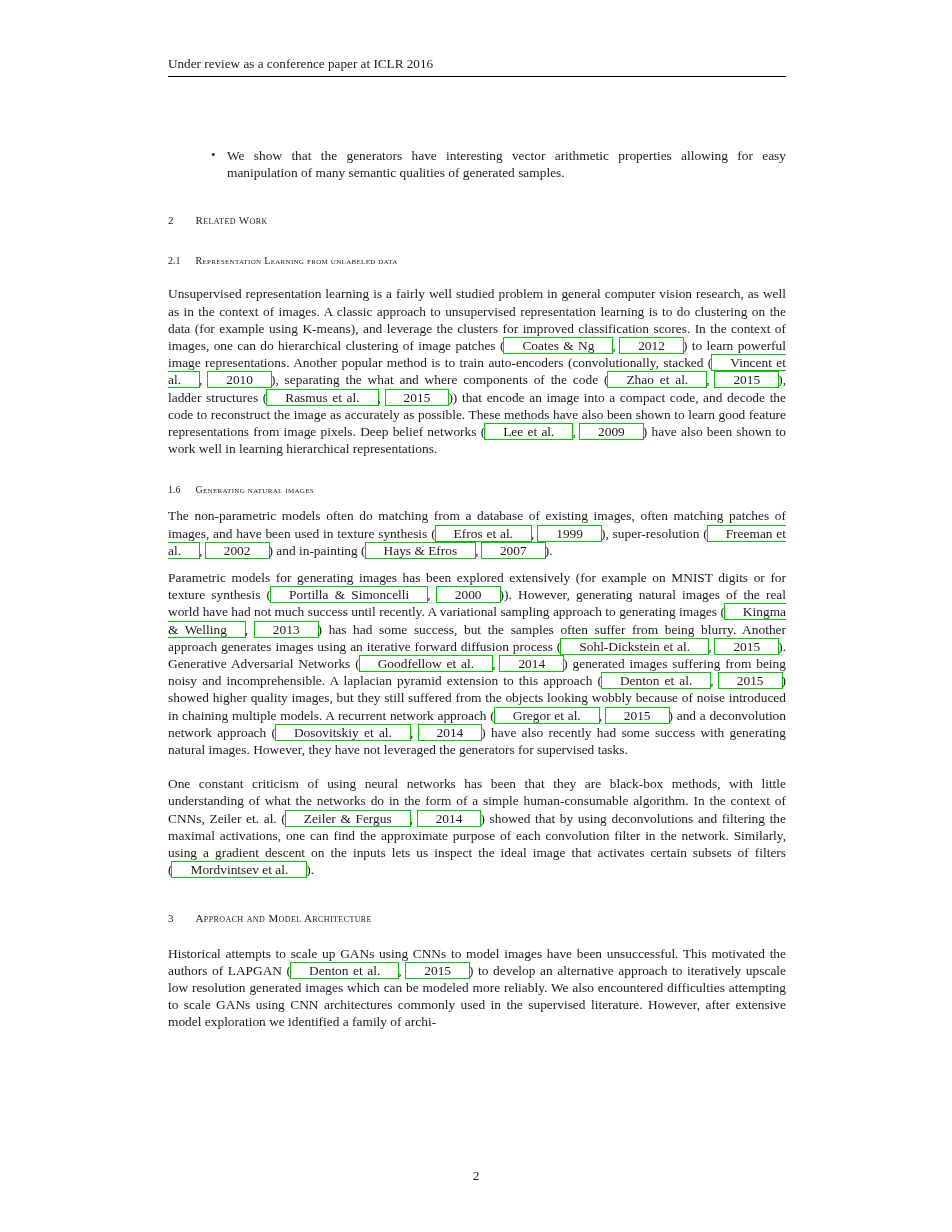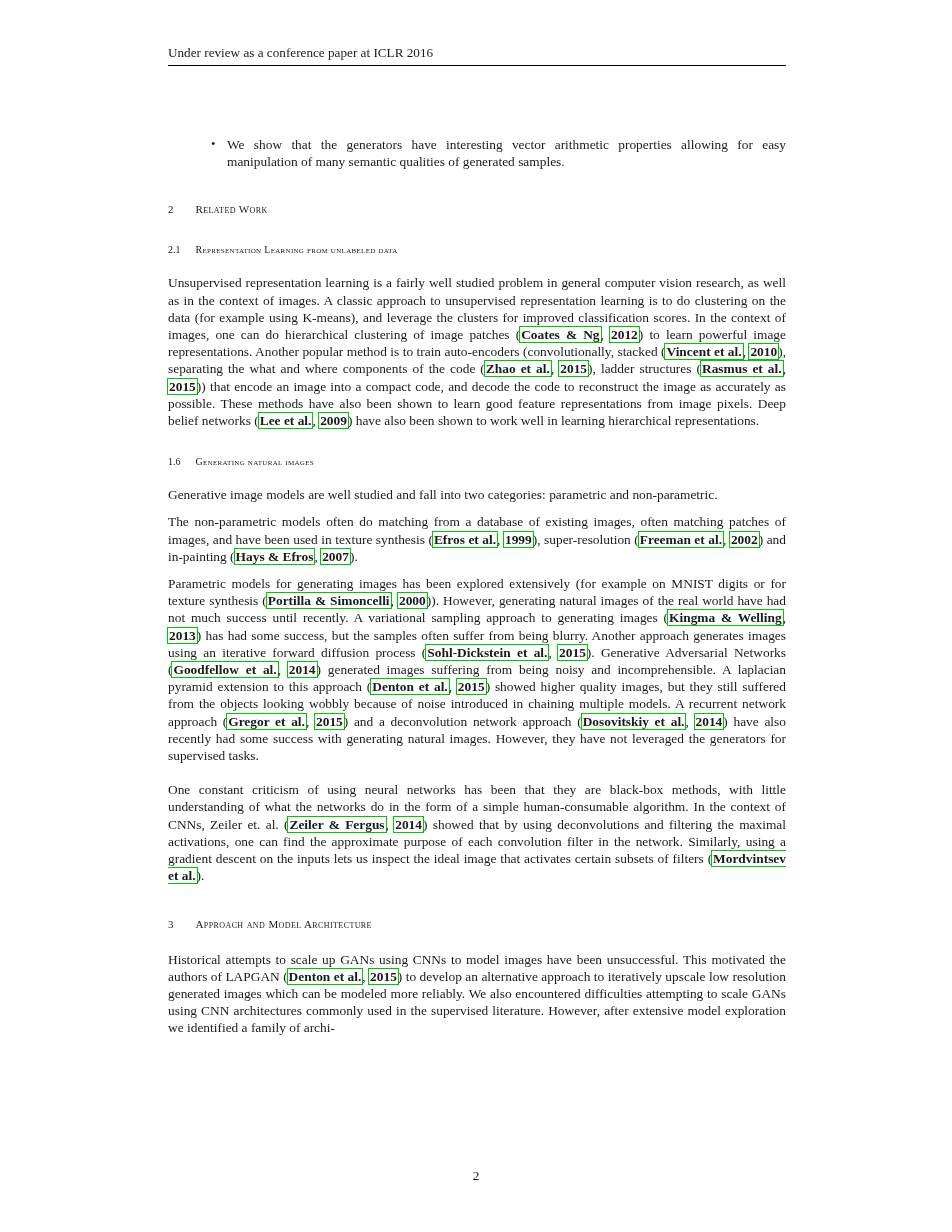--- a/index.html
+++ b/index.html
@@ -8,21 +8,21 @@
     width: 952px;
     height: 1232px;
     background: #ffffff;
     font-family: "Liberation Serif", serif;
     color: #1a1a1a;
     overflow: hidden;
   }
   .content {
     position: absolute;
     left: 168px;
-    top: 1px;
+    top: 12px;
     width: 618px;
   }
   .running-header {
     margin-top: 44px;
     padding-bottom: 4px;
     border-bottom: 1.2px solid #000000;
     font-size: 13.2px;
     line-height: 16px;
     text-align: left;
   }
@@ -61,23 +61,22 @@
     line-height: 17.2px;
     text-align: justify;
   }
   .mt17 { margin-top: 17px; }
   #sec21-h { margin-top: 23px; }
   #sec22-h { margin-top: 25px; }
   #sec23-h { margin-top: 24px; }
   #sec3-h  { }
   .cite {
     border: 1px solid var(--cite-color, #00c800);
-    padding: 0 1px;
+    padding: 0 18px;
     margin: 0 -1px;
-    font-weight: bold;
   }
   .page-number {
     position: absolute;
     top: 1168px;
     left: 0;
     width: 100%;
     text-align: center;
     font-size: 13.4px;
   }
 </style>
@@ -101,21 +100,20 @@
     <div class="sec-h2" id="sec21-h">
       <span class="num">2.1</span><span class="ttl">Representation Learning from unlabeled data</span>
     </div>
 
     <p class="para mt17">Unsupervised representation learning is a fairly well studied problem in general computer vision research, as well as in the context of images. A classic approach to unsupervised representation learning is to do clustering on the data (for example using K-means), and leverage the clusters for improved classification scores. In the context of images, one can do hierarchical clustering of image patches (<span class="cite">Coates &amp; Ng</span>, <span class="cite">2012</span>) to learn powerful image representations. Another popular method is to train auto-encoders (convolutionally, stacked (<span class="cite">Vincent et al.</span>, <span class="cite">2010</span>), separating the what and where components of the code (<span class="cite">Zhao et al.</span>, <span class="cite">2015</span>), ladder structures (<span class="cite">Rasmus et al.</span>, <span class="cite">2015</span>)) that encode an image into a compact code, and decode the code to reconstruct the image as accurately as possible. These methods have also been shown to learn good feature representations from image pixels. Deep belief networks (<span class="cite">Lee et al.</span>, <span class="cite">2009</span>) have also been shown to work well in learning hierarchical representations.</p>
 
     <div class="sec-h2" id="sec22-h">
       <span class="num">1.6</span><span class="ttl">Generating natural images</span>
     </div>
 
-    <p class="para mt17">Generative image models are well studied and fall into two categories: parametric and non-parametric.</p>
     <p class="para">The non-parametric models often do matching from a database of existing images, often matching patches of images, and have been used in texture synthesis (<span class="cite">Efros et al.</span>, <span class="cite">1999</span>), super-resolution (<span class="cite">Freeman et al.</span>, <span class="cite">2002</span>) and in-painting (<span class="cite">Hays &amp; Efros</span>, <span class="cite">2007</span>).</p>
     <p class="para">Parametric models for generating images has been explored extensively (for example on MNIST digits or for texture synthesis (<span class="cite">Portilla &amp; Simoncelli</span>, <span class="cite">2000</span>)). However, generating natural images of the real world have had not much success until recently. A variational sampling approach to generating images (<span class="cite">Kingma &amp; Welling</span>, <span class="cite">2013</span>) has had some success, but the samples often suffer from being blurry. Another approach generates images using an iterative forward diffusion process (<span class="cite">Sohl-Dickstein et al.</span>, <span class="cite">2015</span>). Generative Adversarial Networks (<span class="cite">Goodfellow et al.</span>, <span class="cite">2014</span>) generated images suffering from being noisy and incomprehensible. A laplacian pyramid extension to this approach (<span class="cite">Denton et al.</span>, <span class="cite">2015</span>) showed higher quality images, but they still suffered from the objects looking wobbly because of noise introduced in chaining multiple models. A recurrent network approach (<span class="cite">Gregor et al.</span>, <span class="cite">2015</span>) and a deconvolution network approach (<span class="cite">Dosovitskiy et al.</span>, <span class="cite">2014</span>) have also recently had some success with generating natural images. However, they have not leveraged the generators for supervised tasks.</p>
 
 
     <p class="para mt17">One constant criticism of using neural networks has been that they are black-box methods, with little understanding of what the networks do in the form of a simple human-consumable algorithm. In the context of CNNs, Zeiler et. al. (<span class="cite">Zeiler &amp; Fergus</span>, <span class="cite">2014</span>) showed that by using deconvolutions and filtering the maximal activations, one can find the approximate purpose of each convolution filter in the network. Similarly, using a gradient descent on the inputs lets us inspect the ideal image that activates certain subsets of filters (<span class="cite">Mordvintsev et al.</span>).</p>
 
     <div class="sec-h1" id="sec3-h">
       <span class="num">3</span><span class="ttl">Approach and Model Architecture</span>
     </div>
 

